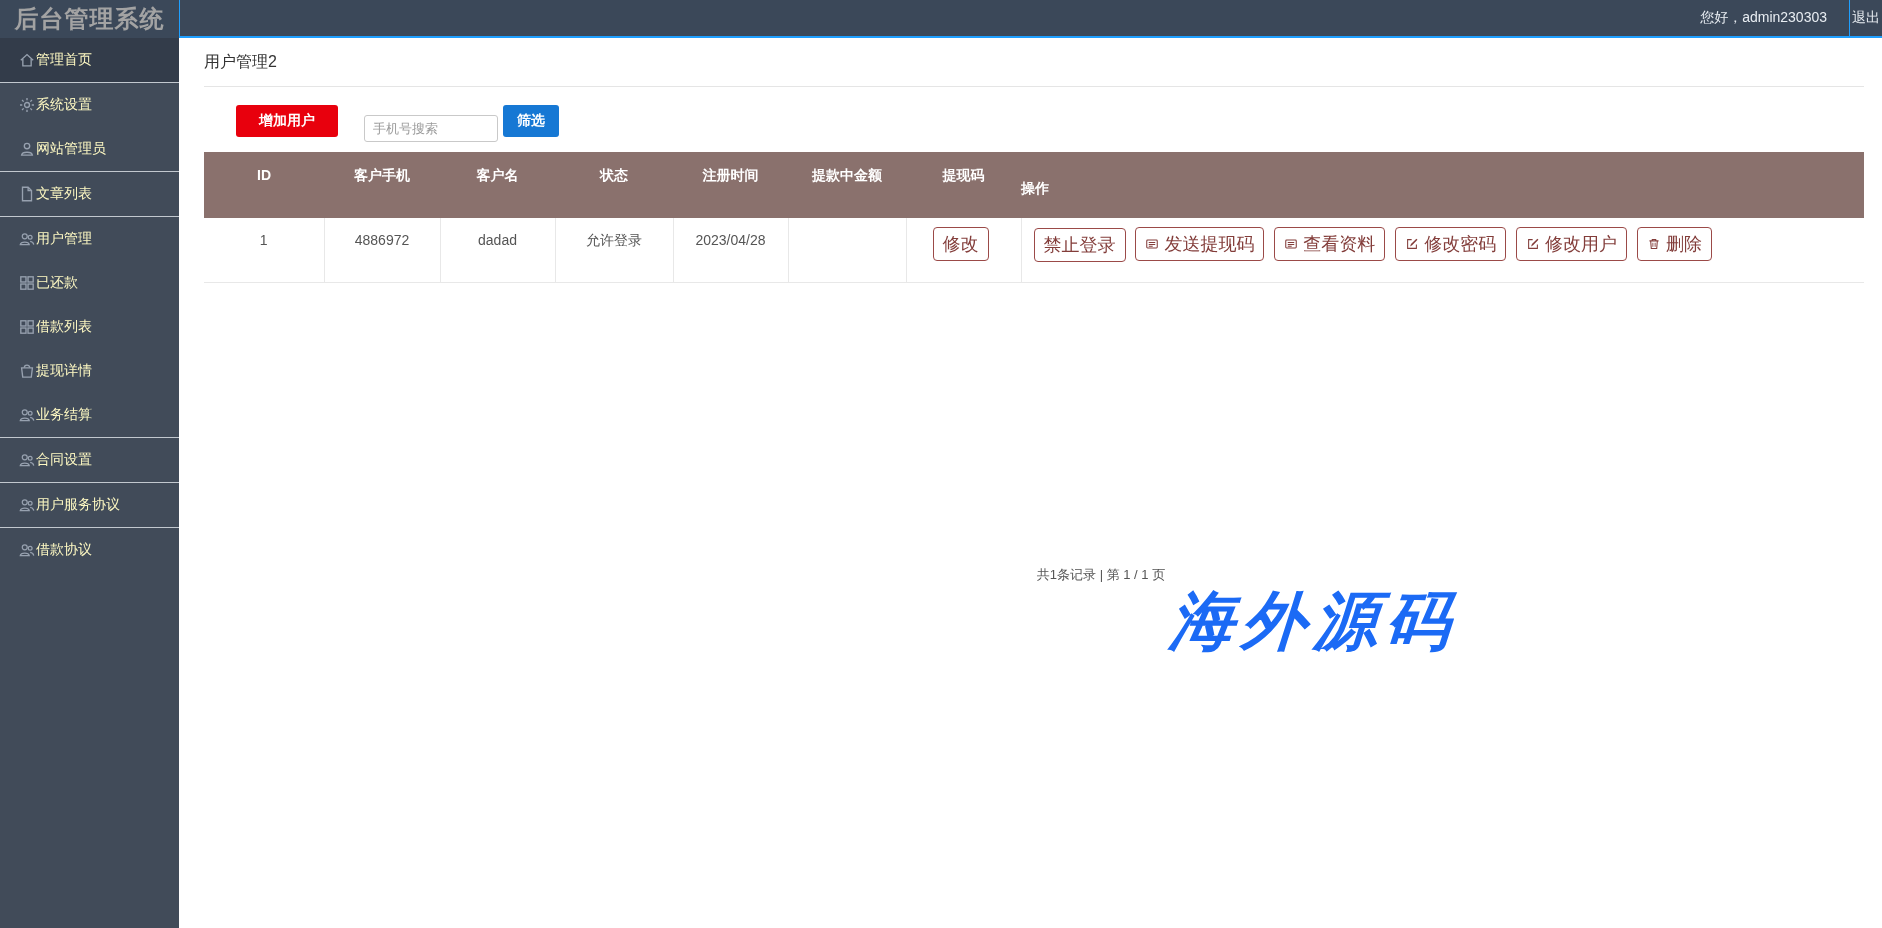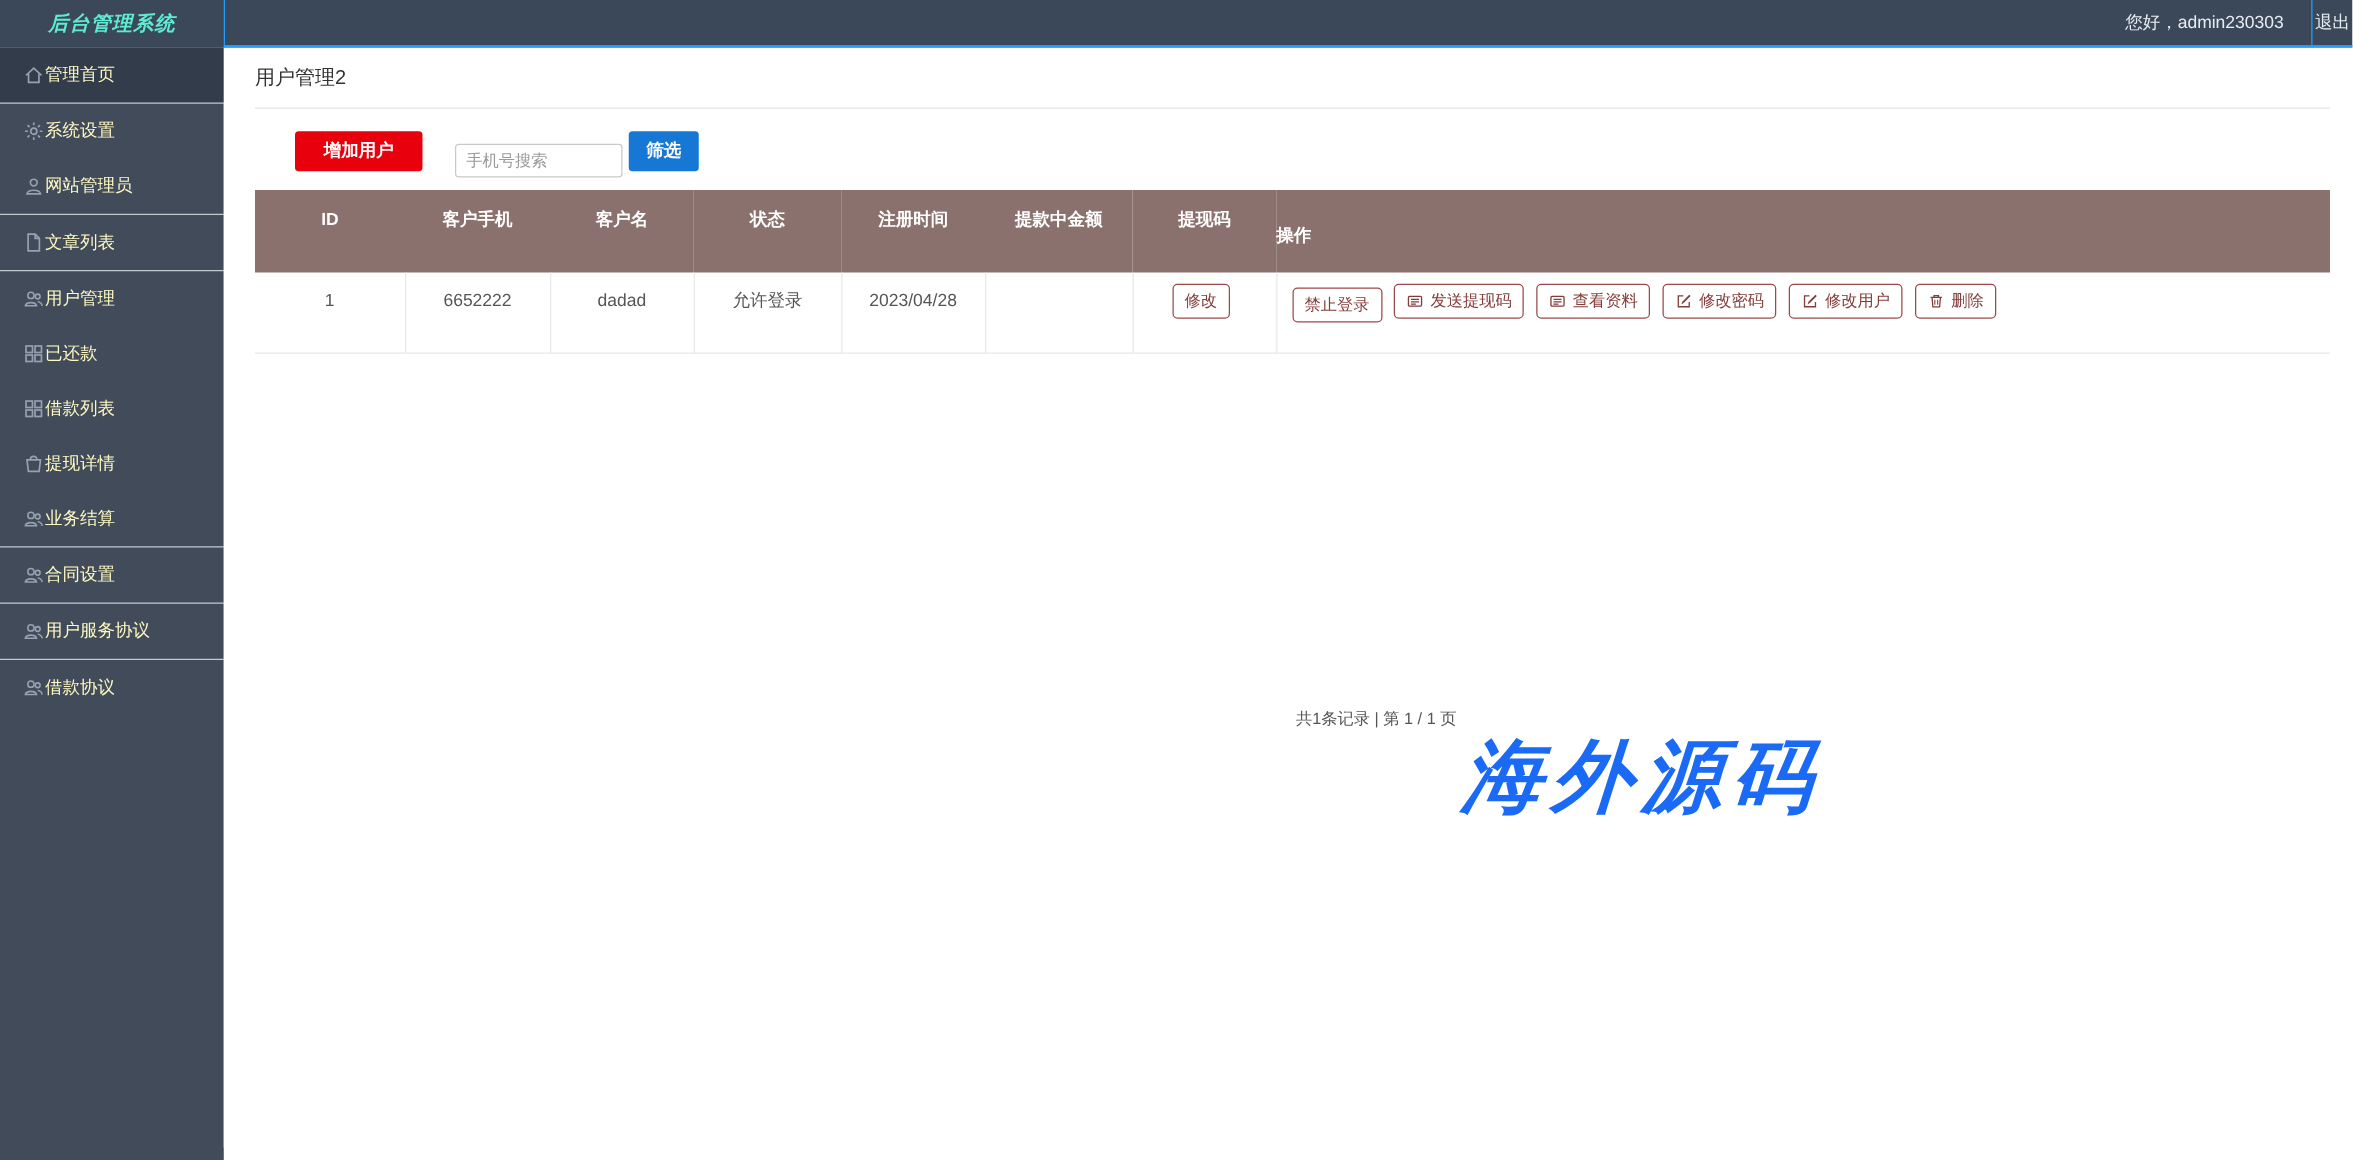--- a/index.html
+++ b/index.html
@@ -4,21 +4,21 @@
 <style>
   * { margin:0; padding:0; box-sizing:border-box; }
   html,body { width:1882px; height:928px; overflow:hidden; background:#fff;
     font-family:"Liberation Sans","DejaVu Sans",sans-serif; }
   .page { position:relative; width:1882px; height:928px; }
 
   
   .topbar { position:absolute; top:0; left:0; width:1882px; height:38px;
     background:#3b4859; display:flex; align-items:stretch; z-index:10; }
   .logo { width:179px; display:flex; align-items:center; justify-content:center;
-    color:#5eead4; font-size:16px; font-weight:bold; letter-spacing:1px;font-style:italic; }
+    color:#a3a3a3; font-size:24px; font-weight:bold; letter-spacing:1px; }
   .topbar-right-region { flex:1; display:flex; align-items:stretch;
     border-bottom:2px solid #1e9fff; border-left:1px solid #1e9fff; }
   .top-menu { display:flex; align-items:stretch; }
   .top-menu-item { display:flex; align-items:center; gap:7px; padding:0 22px;
     color:#e8edf2; font-size:14px; border-right:1px solid #1e9fff; cursor:pointer; }
   .top-spacer { flex:1; }
   .top-user { display:flex; align-items:center; color:#e8edf2; font-size:14px;
     padding:0 22px; }
   .top-logout { display:flex; align-items:center; color:#e8edf2; font-size:14px;
     padding:0 2px; border-left:1px solid #1e9fff; cursor:pointer; }
@@ -54,21 +54,21 @@
     height:66px; vertical-align:top; padding-top:15px; text-align:center; }
   .user-table thead th.op-head { text-align:left; padding-top:28px; }
   .user-table tbody td { height:64px; vertical-align:top; padding-top:14px;
     text-align:center; font-size:14px; color:#555;
     border-bottom:1px solid #e8e8e8; border-right:1px solid #e8e8e8; }
   .user-table tbody td:last-child { border-right:none; }
   .user-table tbody td.cell-btn { padding-top:9px; }
   .user-table tbody td.cell-actions { text-align:left; padding-left:12px; }
 
   .btn-outline { display:inline-flex; align-items:center; gap:5px; background:#fff;
-    border:1px solid #9b4a48; color:#833d3a; border-radius:4px; font-size:13px;
+    border:1px solid #9b4a48; color:#833d3a; border-radius:4px; font-size:18px;
     padding:4px 9px; margin-right:6px; cursor:pointer; white-space:nowrap; }
   .btn-outline .ic { width:14px; height:14px; }
 
   .pagination { margin-top:283px; text-align:center; position:relative; left:67px;
     font-size:13px; color:#555; }
 
   .watermark { position:absolute; left:1170px; top:578px; font-size:64px;
     font-weight:bold; font-style:italic; color:#1b6af5; letter-spacing:8px;
     font-family:"DejaVu Serif","Liberation Serif",serif; transform:skewX(-4deg); }
 
@@ -268,21 +268,21 @@
           <th>状态</th>
           <th>注册时间</th>
           <th>提款中金额</th>
           <th>提现码</th>
           <th class="op-head">操作</th>
         </tr>
       </thead>
       <tbody>
         <tr>
           <td>1</td>
-          <td>6652222</td>
+          <td>4886972</td>
           <td>dadad</td>
           <td>允许登录</td>
           <td>2023/04/28</td>
           <td></td>
           <td class="cell-btn">
             <button class="btn-outline">
               <span>修改</span>
             </button>
           </td>
           <td class="cell-btn cell-actions">

